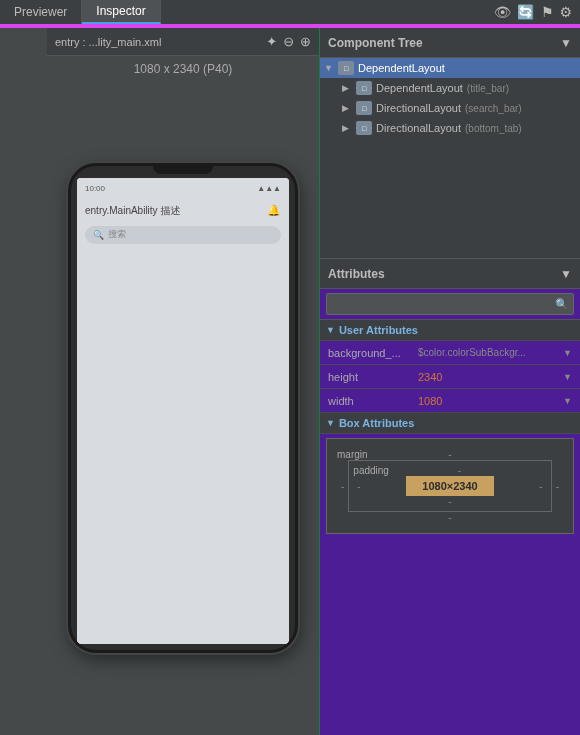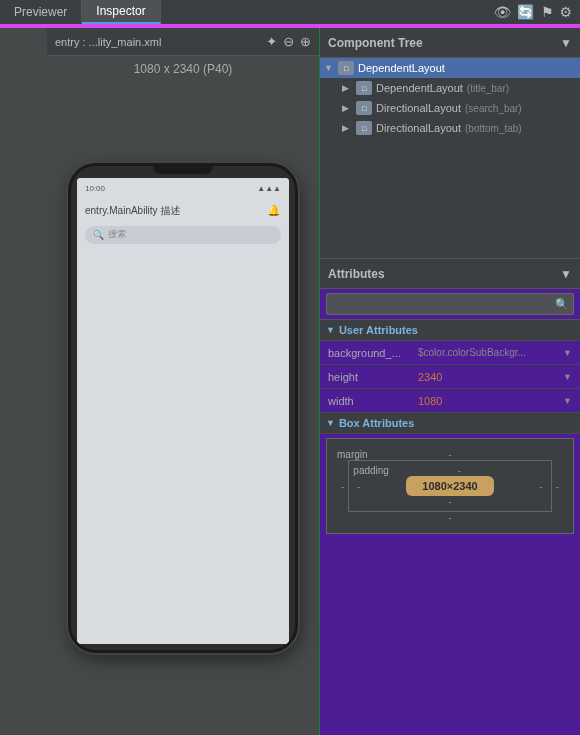--- a/index.html
+++ b/index.html
@@ -349,21 +349,21 @@
       font-size: 10px;
       color: #aaa;
     }
     .box-middle {
       display: flex;
       align-items: center;
       justify-content: space-between;
     }
     .box-inner {
       background: #c8a060;
-      border-radius: 6px;
+      border-radius: 0;
       padding: 4px 16px;
       font-size: 11px;
       color: #2d2d2d;
       font-weight: bold;
       text-align: center;
       white-space: nowrap;
     }
     .box-center-dash {
       font-size: 10px;
       color: #aaa;

